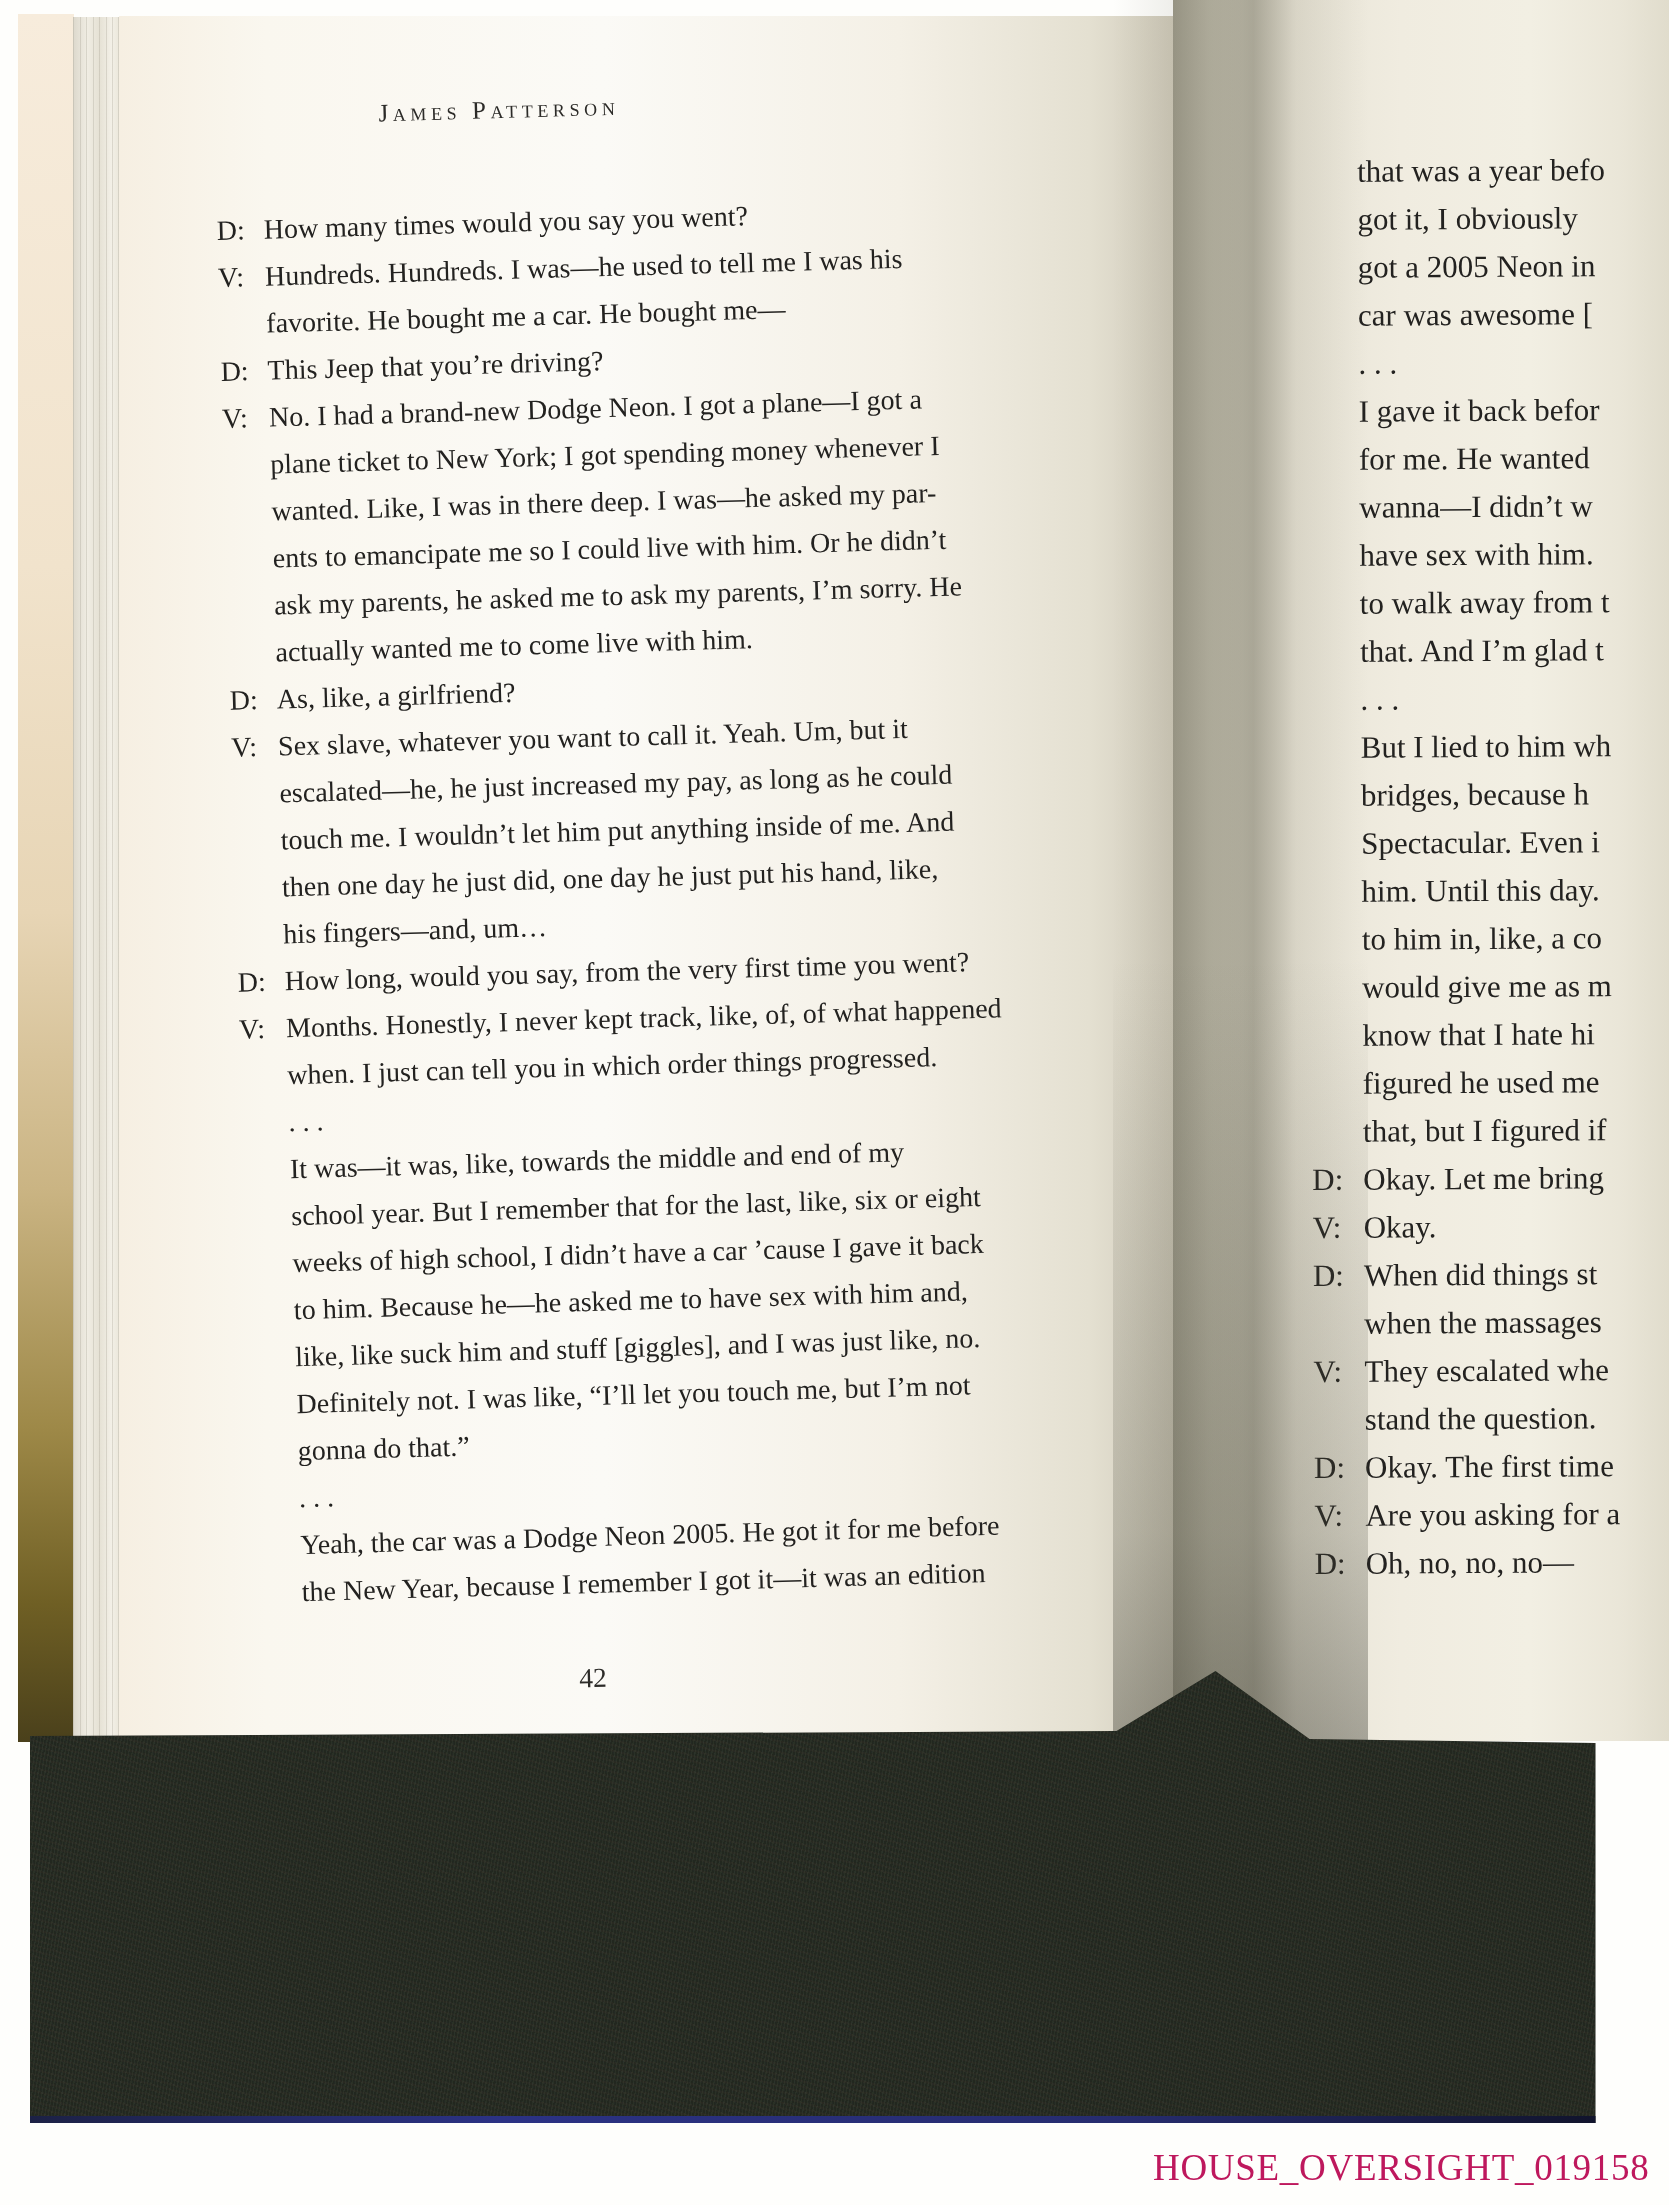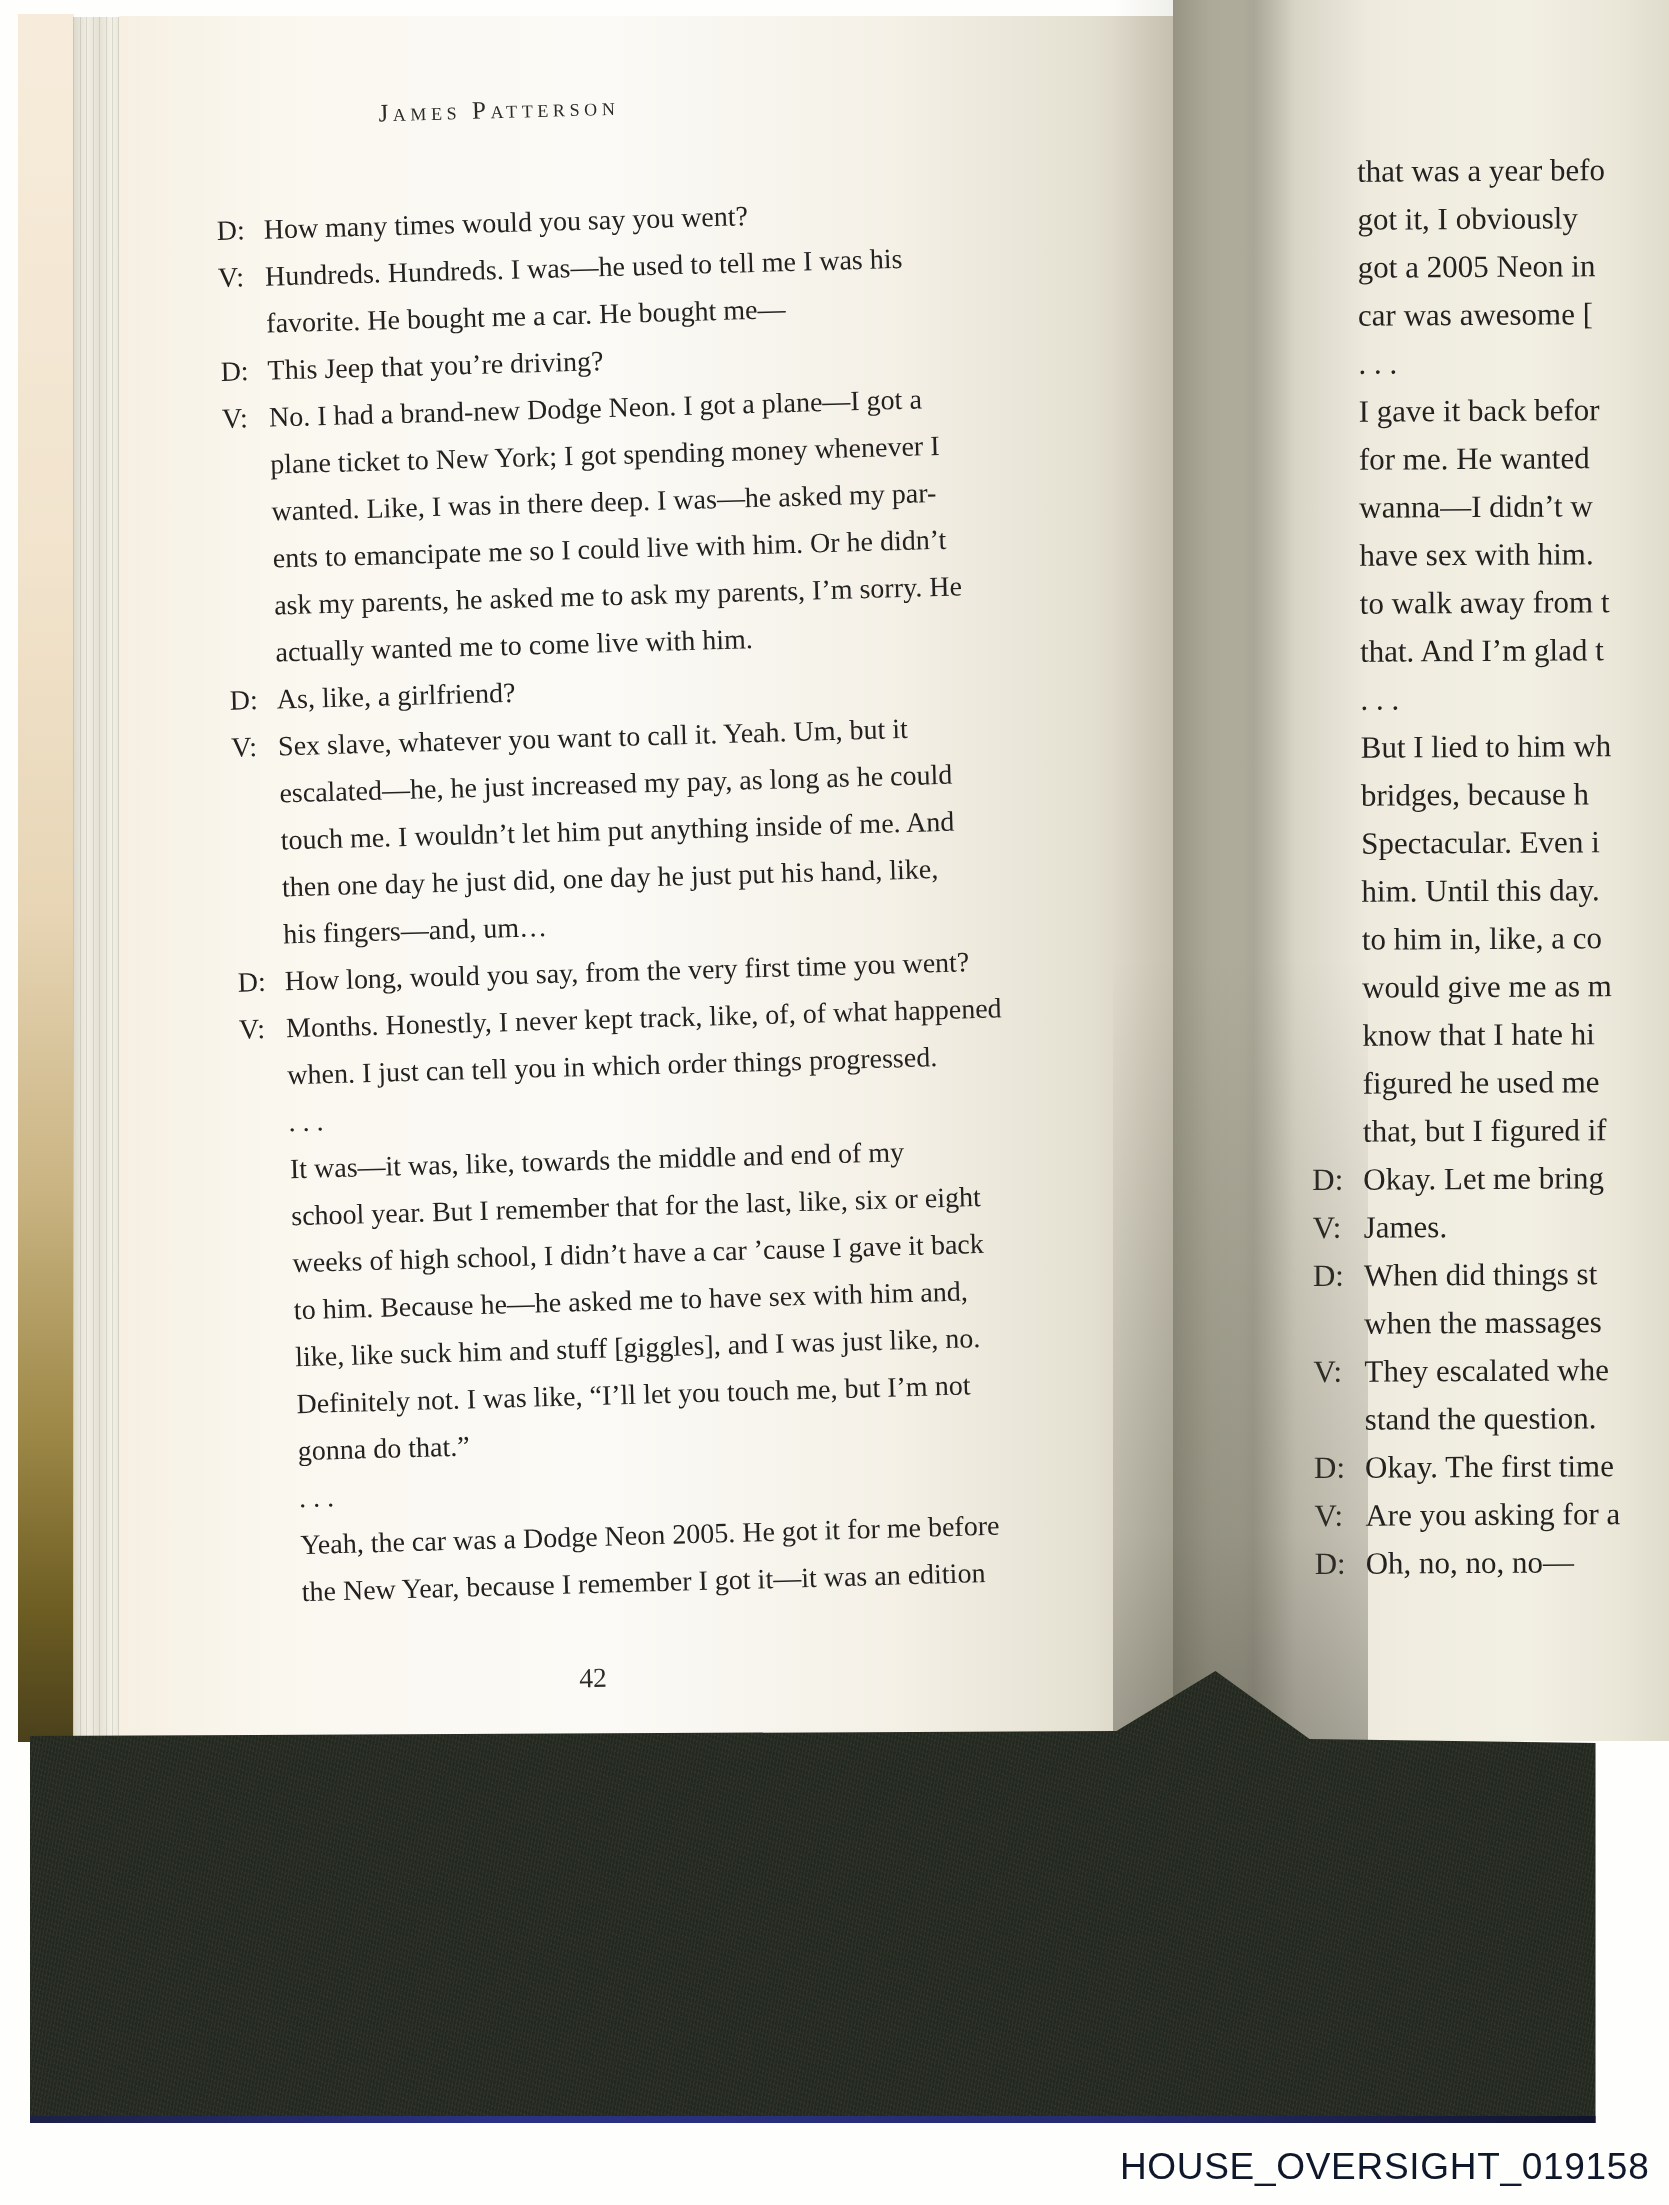--- a/index.html
+++ b/index.html
@@ -71,22 +71,22 @@
   }
   .right-text{
     position:absolute;left:1306px;top:148px;width:393px;
     transform:rotate(-0.35deg);transform-origin:0 0;
   }
   .right-text .line{height:48px;line-height:48px;white-space:nowrap;font-size:31px;}
   .right-text .lbl{display:inline-block;width:51px;}
   
   .doc-id{
     position:absolute;right:19.6px;top:2146px;
-    font-family:Liberation Sans, sans-serif;
-    font-size:37px;color:#0f172a;letter-spacing:0.7px;white-space:nowrap;
+    font-family:Liberation Serif, serif;
+    font-size:37px;color:#be185d;letter-spacing:0.7px;white-space:nowrap;
   }
 </style>
 </head>
 <body>
 
 <div class="scan">
 
   <div class="cover-edge"></div>
   <div class="page-stack-edge"></div>
 
@@ -146,21 +146,21 @@
       <div class="line"><span class="lbl"></span><span class="txt">But I lied to him wh</span></div>
       <div class="line"><span class="lbl"></span><span class="txt">bridges, because h</span></div>
       <div class="line"><span class="lbl"></span><span class="txt">Spectacular. Even i</span></div>
       <div class="line"><span class="lbl"></span><span class="txt">him. Until this day.</span></div>
       <div class="line"><span class="lbl"></span><span class="txt">to him in, like, a co</span></div>
       <div class="line"><span class="lbl"></span><span class="txt">would give me as m</span></div>
       <div class="line"><span class="lbl"></span><span class="txt">know that I hate hi</span></div>
       <div class="line"><span class="lbl"></span><span class="txt">figured he used me</span></div>
       <div class="line"><span class="lbl"></span><span class="txt">that, but I figured if</span></div>
       <div class="line"><span class="lbl">D:</span><span class="txt">Okay. Let me bring</span></div>
-      <div class="line"><span class="lbl">V:</span><span class="txt">James.</span></div>
+      <div class="line"><span class="lbl">V:</span><span class="txt">Okay.</span></div>
       <div class="line"><span class="lbl">D:</span><span class="txt">When did things st</span></div>
       <div class="line"><span class="lbl"></span><span class="txt">when the massages</span></div>
       <div class="line"><span class="lbl">V:</span><span class="txt">They escalated whe</span></div>
       <div class="line"><span class="lbl"></span><span class="txt">stand the question.</span></div>
       <div class="line"><span class="lbl">D:</span><span class="txt">Okay. The first time</span></div>
       <div class="line"><span class="lbl">V:</span><span class="txt">Are you asking for a</span></div>
       <div class="line"><span class="lbl">D:</span><span class="txt">Oh, no, no, no—</span></div>
     </div>
 
   <div class="gutter-shadow"></div>

